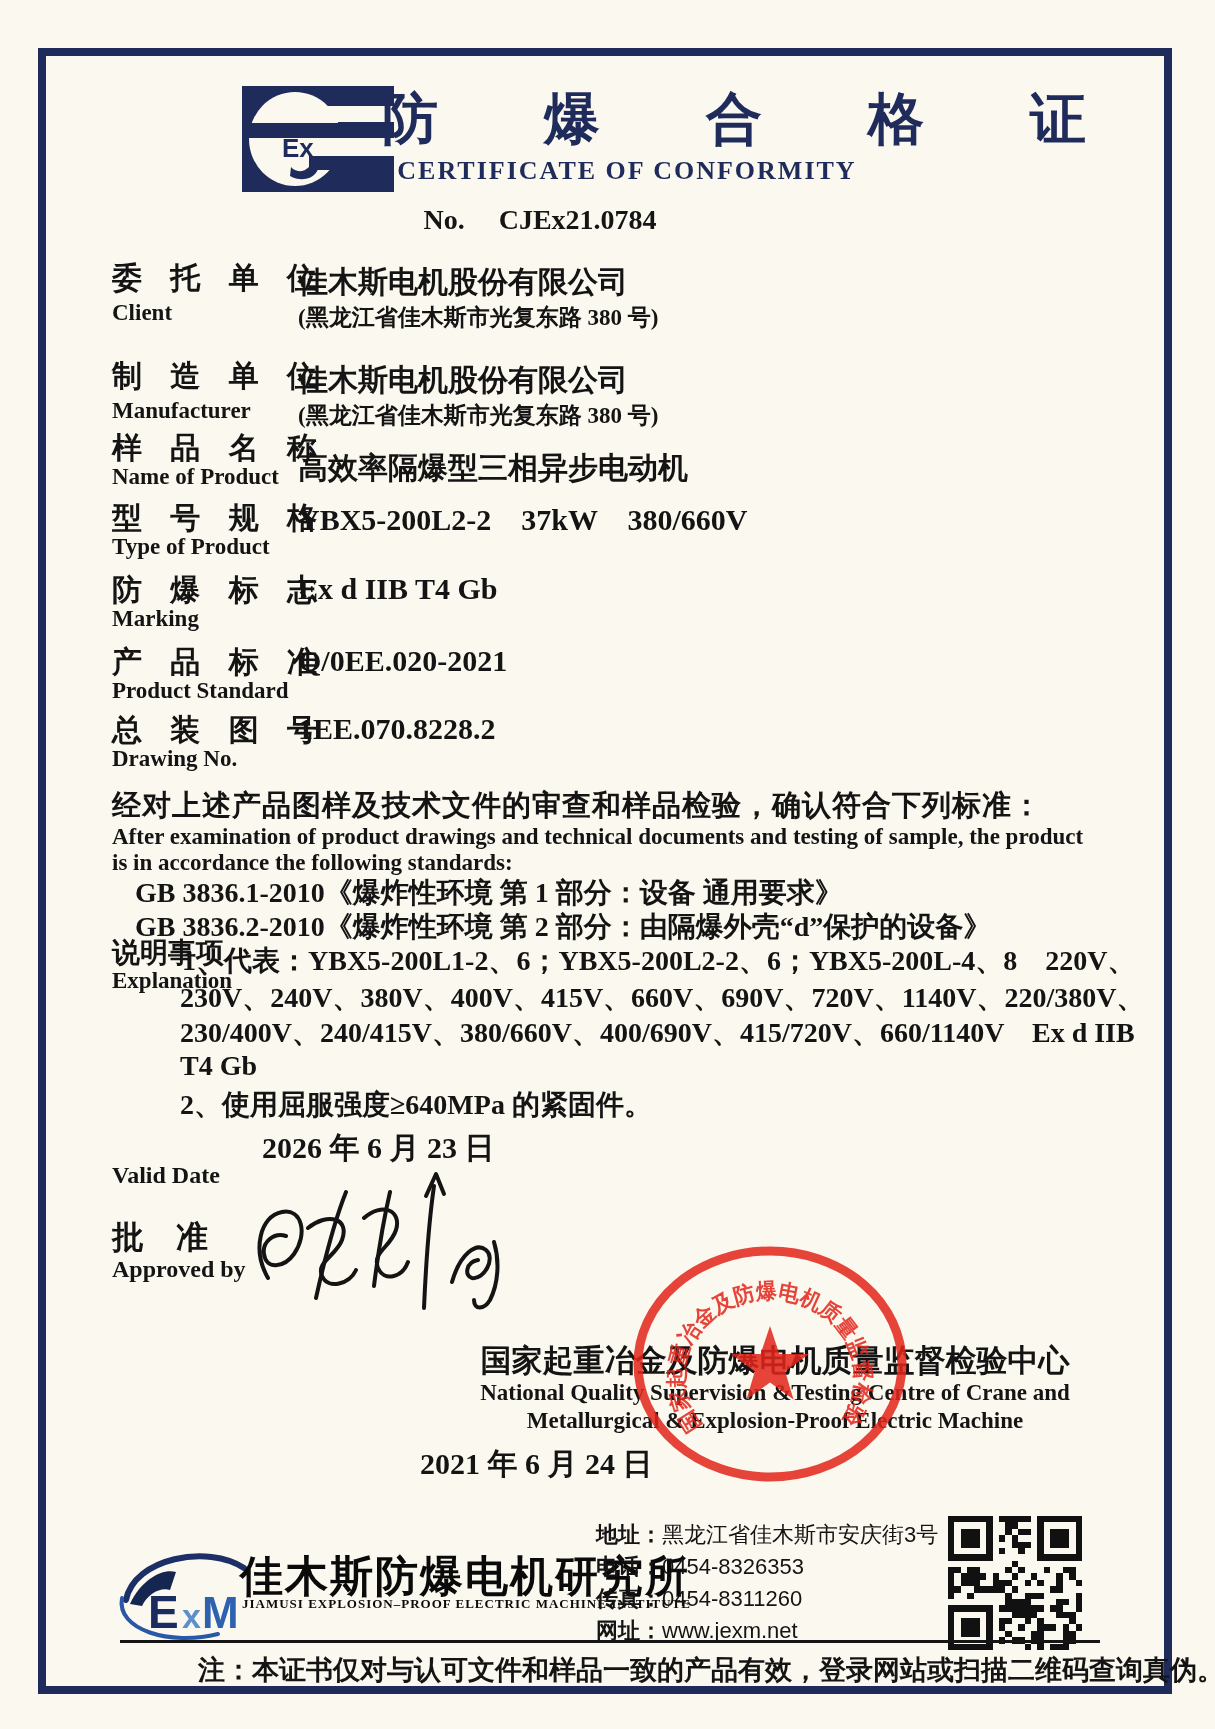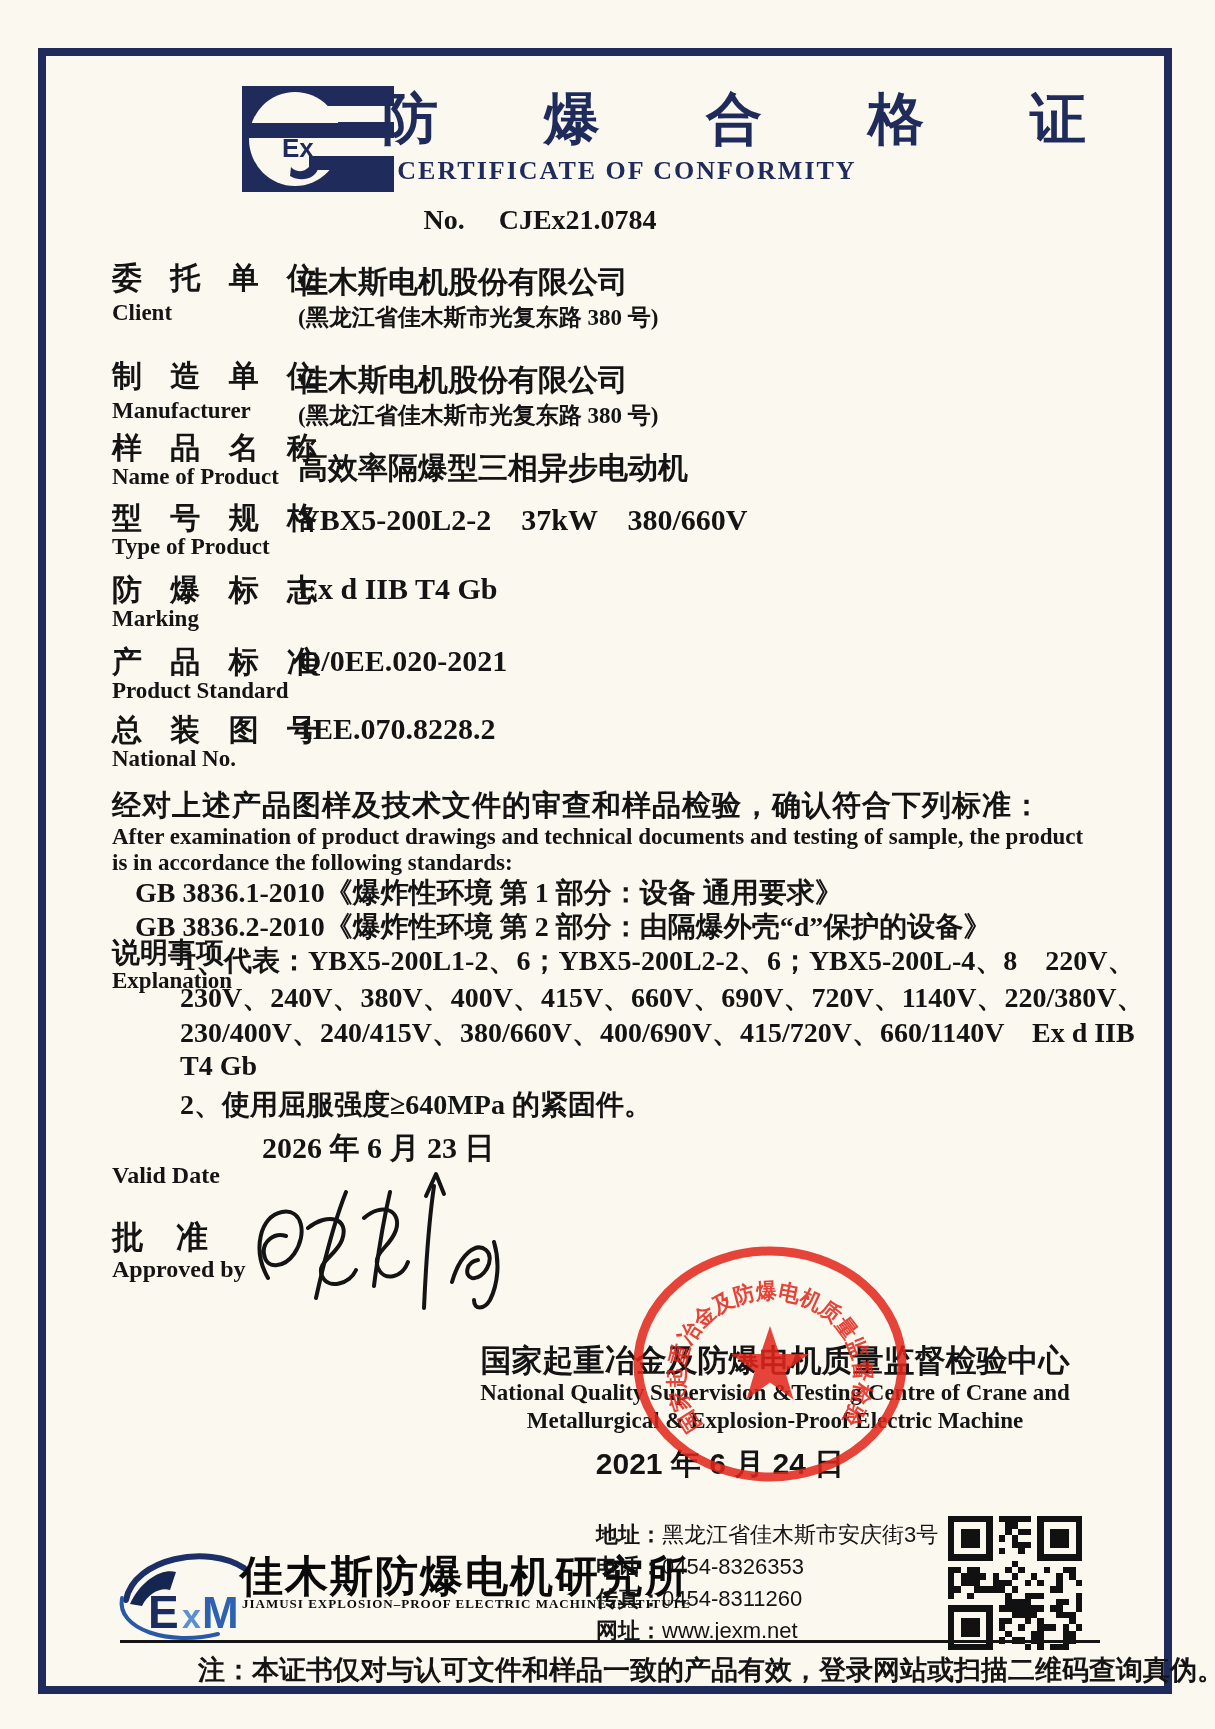--- a/index.html
+++ b/index.html
@@ -15,21 +15,21 @@
   .val{font-family:"Liberation Serif",serif;font-weight:700;font-size:30px;color:#141414;white-space:nowrap;}
   .note{font-family:"Liberation Serif",serif;font-weight:600;font-size:23px;color:#141414;white-space:nowrap;}
   .stmt-cn{font-family:"Liberation Sans",sans-serif;font-weight:700;font-size:29px;letter-spacing:1px;color:#141414;white-space:nowrap;}
   .stmt-en{font-family:"Liberation Serif",serif;font-weight:600;font-size:23px;color:#141414;white-space:nowrap;}
   .gb-line{font-family:"Liberation Serif",serif;font-weight:600;font-size:28px;color:#141414;white-space:nowrap;}
   .exp-line{font-family:"Liberation Serif",serif;font-weight:600;font-size:28px;color:#141414;white-space:nowrap;}
   .vd-cn{font-family:"Liberation Sans",sans-serif;font-weight:700;font-size:32px;letter-spacing:12px;color:#141414;white-space:nowrap;}
   .ap-cn{font-family:"Liberation Sans",sans-serif;font-weight:700;font-size:32px;color:#141414;white-space:nowrap;text-align:center;}
   .issuer-cn{font-family:"Liberation Sans",sans-serif;font-weight:700;font-size:31px;color:#141414;text-align:center;white-space:nowrap;}
   .issuer-en{font-family:"Liberation Serif",serif;font-weight:700;font-size:23px;color:#141414;text-align:center;white-space:nowrap;}
-  .issuer-date{font-family:Liberation Sans, sans-serif;font-weight:600;font-size:30px;color:#141414;text-align:center;white-space:nowrap;}
+  .issuer-date{font-family:Liberation Serif, serif;font-weight:600;font-size:30px;color:#141414;text-align:left;white-space:nowrap;}
   .inst-cn{font-family:"Liberation Sans",sans-serif;font-weight:700;font-size:43px;letter-spacing:2px;color:#0a0a0a;white-space:nowrap;}
   .inst-en{font-family:Liberation Serif, serif;font-weight:700;font-size:13px;letter-spacing:1px;color:#0a0a0a;white-space:nowrap;}
   .contact-line{font-family:"Liberation Sans",sans-serif;font-size:22px;color:#141414;white-space:nowrap;height:32px;}
   .contact-label{font-weight:700;}
   .contact-val{font-weight:500;}
   .footer-note{font-family:"Liberation Sans",sans-serif;font-weight:700;font-size:27px;color:#141414;text-align:right;white-space:nowrap;margin-left:48px;}
   .sep{background:#151515;}
 </style>
 </head>
 <body>
@@ -75,21 +75,21 @@
 
   <div class="abs cn-label" style="left:112px;top:570px;">防 爆 标 志</div>
   <div class="abs en-label" style="left:112px;top:606px;">Marking</div>
   <div class="abs val" style="left:298px;top:572px;">Ex d IIB T4 Gb</div>
 
   <div class="abs cn-label" style="left:112px;top:642px;">产 品 标 准</div>
   <div class="abs en-label" style="left:112px;top:678px;">Product Standard</div>
   <div class="abs val" style="left:298px;top:644px;">Q/0EE.020-2021</div>
 
   <div class="abs cn-label" style="left:112px;top:710px;">总 装 图 号</div>
-  <div class="abs en-label" style="left:112px;top:746px;">National No.</div>
+  <div class="abs en-label" style="left:112px;top:746px;">Drawing No.</div>
   <div class="abs val" style="left:298px;top:712px;">1EE.070.8228.2</div>
 
   <div class="abs stmt-cn" style="left:112px;top:786px;">经对上述产品图样及技术文件的审查和样品检验，确认符合下列标准：</div>
   <div class="abs stmt-en" style="left:112px;top:824px;">After examination of product drawings and technical documents and testing of sample, the product</div>
   <div class="abs stmt-en" style="left:112px;top:850px;">is in accordance the following standards:</div>
   <div class="abs gb-line" style="left:135px;top:874px;">GB 3836.1-2010《爆炸性环境 第 1 部分：设备 通用要求》</div>
   <div class="abs gb-line" style="left:135px;top:908px;">GB 3836.2-2010《爆炸性环境 第 2 部分：由隔爆外壳“d”保护的设备》</div>
 
   <div class="abs cn-label" style="left:112px;top:934px;letter-spacing:0;font-size:28px;">说明事项</div>
   <div class="abs en-label" style="left:112px;top:968px;">Explanation</div>

